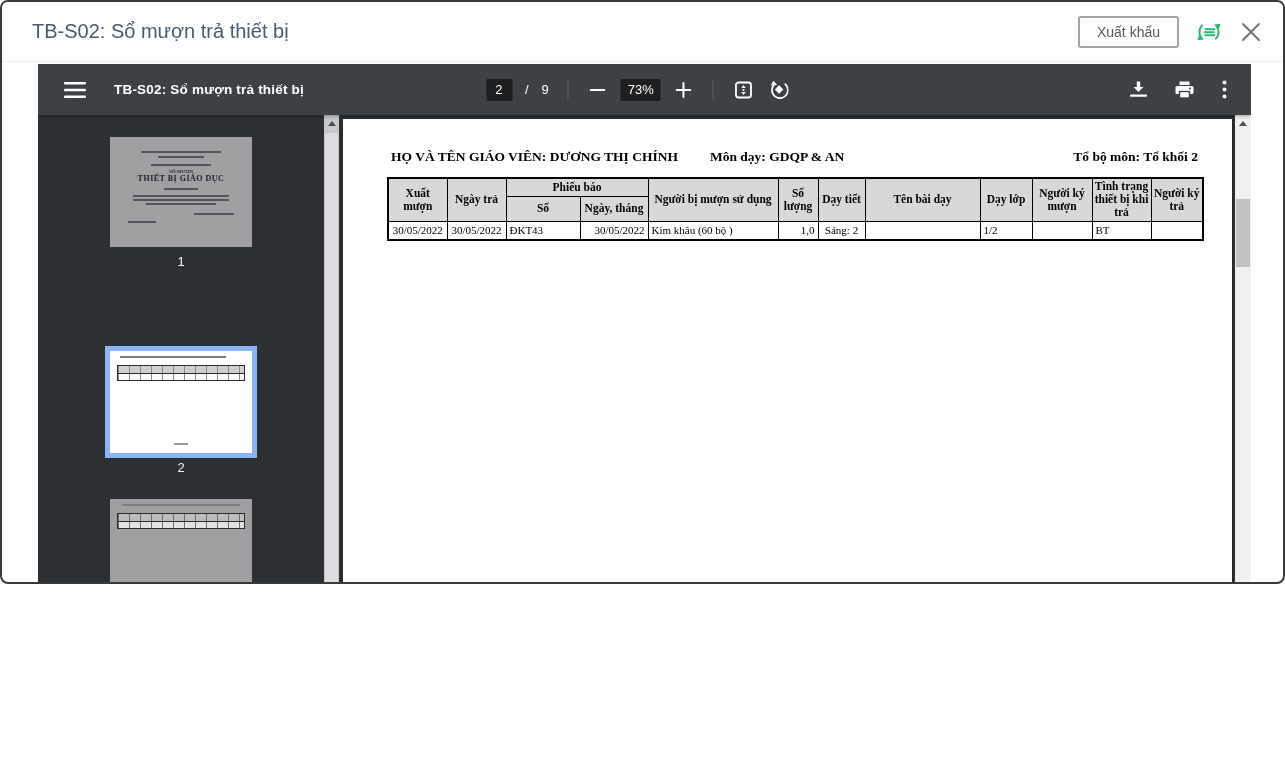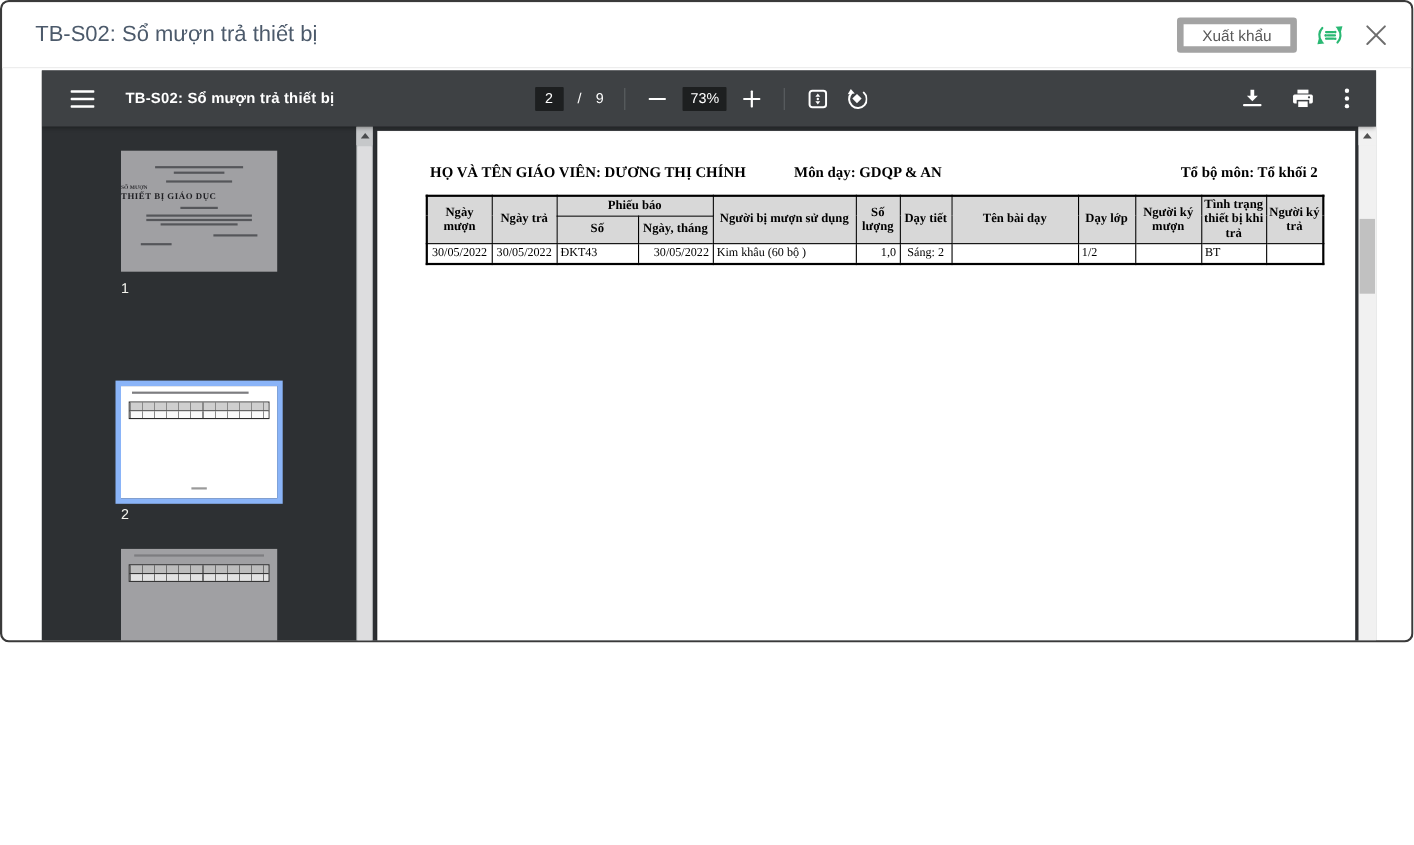--- a/index.html
+++ b/index.html
@@ -12,21 +12,21 @@
 
   
   .app-header {
     position:absolute; left:0; top:0; right:0; height:60px;
     background:#fff; border-bottom:1px solid #ececec;
     display:flex; align-items:center;
   }
   .app-title { margin-left:30px; font-size:20px; color:#4c5a6b; }
   .app-header .right { position:absolute; right:20px; top:0; height:60px; display:flex; align-items:center; gap:16px; }
   .export-btn {
-    height:32px; padding:0 17px; background:#fff; border:6px solid #a3a3a3;
+    height:32px; padding:0 17px; background:#fff; border:2px solid #a3a3a3;
     border-radius:3px; font-size:14px; color:#595959; display:flex; align-items:center; cursor:pointer;
   }
   .icon-btn { display:flex; align-items:center; justify-content:center; cursor:pointer; background:none; border:none; }
 
   
   .viewer {
     position:absolute; left:36px; top:62px; width:1213px; height:690px;
     background:#2e3134; overflow:hidden;
   }
   .pdf-toolbar {
@@ -44,21 +44,21 @@
   .tb-text { color:#fff; font-size:13px; }
   .tb-sep { width:1px; height:20px; background:#5c6063; margin:0 6px; }
   .tb-right { position:absolute; right:22px; display:flex; align-items:center; gap:24px; }
   .tbtn { background:none; border:none; display:flex; align-items:center; justify-content:center; cursor:pointer; padding:2px; }
 
   
   .sidebar {
     position:absolute; left:0; top:51px; width:286px; bottom:0;
     background:#2d3033; overflow:hidden;
   }
-  .thumb-wrap { position:absolute; left:72px; width:142px; cursor:pointer; }
+  .thumb-wrap { position:absolute; left:72px; width:142px; text-align:center; cursor:pointer; }
   .thumb-page { width:142px; height:110px; background:#a0a0a3; position:relative; overflow:hidden; }
   .thumb-page.white { background:#fff; height:102px; }
   .thumb-page.short { height:102px; }
   .thumb-label { margin-top:7px; color:#f4f4ee; font-size:13px; }
   .thumb-wrap.selected .thumb-page { outline:5px solid #8ab4f8; outline-offset:0; }
   .mini-table { margin:7px 7px 0 7px; border:1px solid #2b2b2b; }
   .mini-head { height:8px; border-bottom:1px solid #2b2b2b;
     background:repeating-linear-gradient(90deg,#6f6f6f 0,#6f6f6f 1px,#bdbdbd 1px,#bdbdbd 11px); }
   .mini-row { height:6px;
     background:repeating-linear-gradient(90deg,#6f6f6f 0,#6f6f6f 1px,#e2e2e2 1px,#e2e2e2 11px); }
@@ -89,21 +89,21 @@
     font-family:"Liberation Serif","DejaVu Serif",serif; color:#000;
   }
   .main-scroll { position:absolute; right:0; top:51px; width:16px; bottom:0; background:#f1f1f1; }
   .main-scroll .scroll-btn { width:16px; background:#f1f1f1; }
   .main-scroll .tri.t-up { border-bottom:5px solid #505050; }
   .main-scroll .tri.t-down { border-top:5px solid #505050; }
   .main-thumb { position:absolute; left:1px; width:14px; top:84px; height:68px; background:#c1c1c1; cursor:pointer; }
 
   
   .doc-head { position:absolute; left:48px; right:34px; top:30px; display:flex; align-items:baseline; font-size:13.5px; font-weight:bold; }
-  .doc-head .subject { margin-left:44px; }
+  .doc-head .subject { margin-left:32px; }
   .doc-head .group { margin-left:auto; }
   .doc-table { position:absolute; left:44px; top:58px; border-collapse:collapse; table-layout:fixed; }
   .doc-table th, .doc-table td { border:1px solid #000; font-size:11.5px; overflow:hidden; }
   .doc-table { border:2px solid #000; }
   .doc-table th { background:#d8d8d8; font-weight:bold; text-align:center; line-height:1.12; padding:1px 2px; }
   .doc-table tr.r-group th { height:18px; }
   .doc-table tr.r-sub th { height:25px; }
   .doc-table tr.r-data td { height:19px; font-size:11px; padding:1px 3px; background:#fff; }
   .ta-c { text-align:center; } .ta-r { text-align:right; } .ta-l { text-align:left; }
   .bold { font-weight:normal;text-align:center; }
@@ -300,21 +300,21 @@
               <col style="width:40px">
               <col style="width:47px">
               <col style="width:115px">
             <col style="width:52px">
               <col style="width:60px">
               <col style="width:59px">
               <col style="width:52px">
           </colgroup>
           <tbody>
               <tr class="r-group">
-            <th rowspan="2">Ngày mượn</th>
+            <th rowspan="2">Xuất mượn</th>
             <th rowspan="2">Ngày trả</th>
             <th colspan="2">Phiếu báo</th>
             <th rowspan="2">Người bị mượn sử dụng</th>
             <th rowspan="2">Số lượng</th>
             <th rowspan="2">Dạy tiết</th>
             <th rowspan="2">Tên bài dạy</th>
             <th rowspan="2">Dạy lớp</th>
             <th rowspan="2">Người ký mượn</th>
             <th rowspan="2">Tình trạng thiết bị khi trả</th>
             <th rowspan="2">Người ký trả</th>

